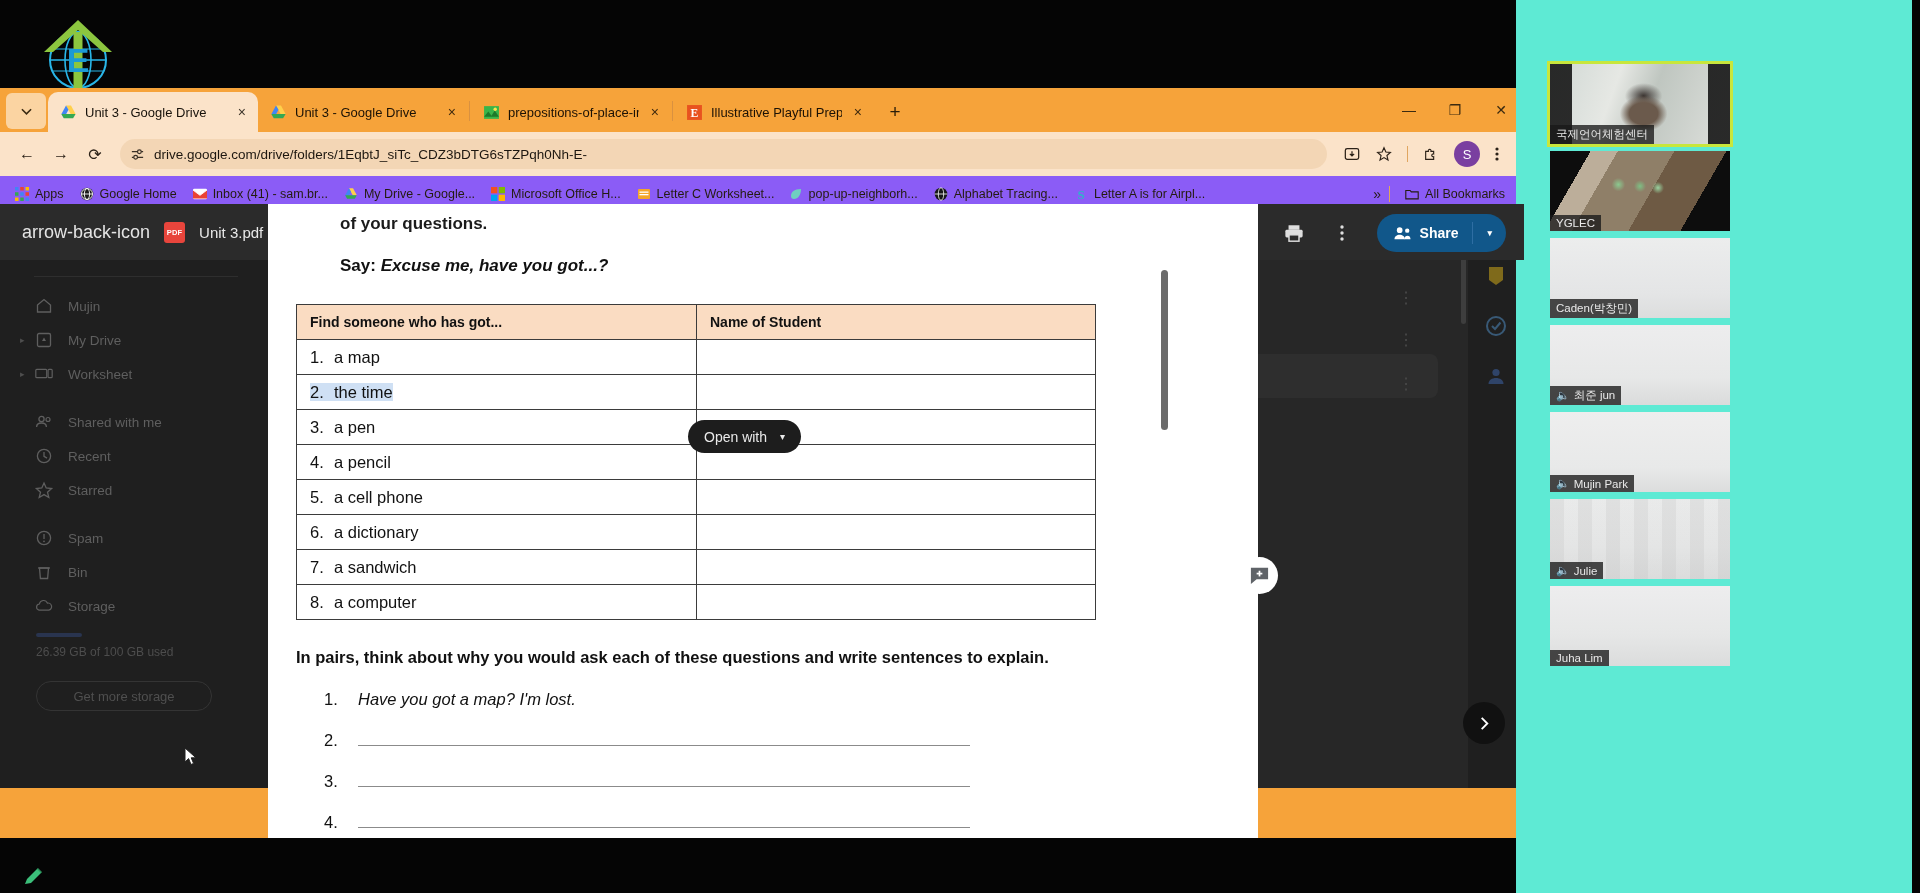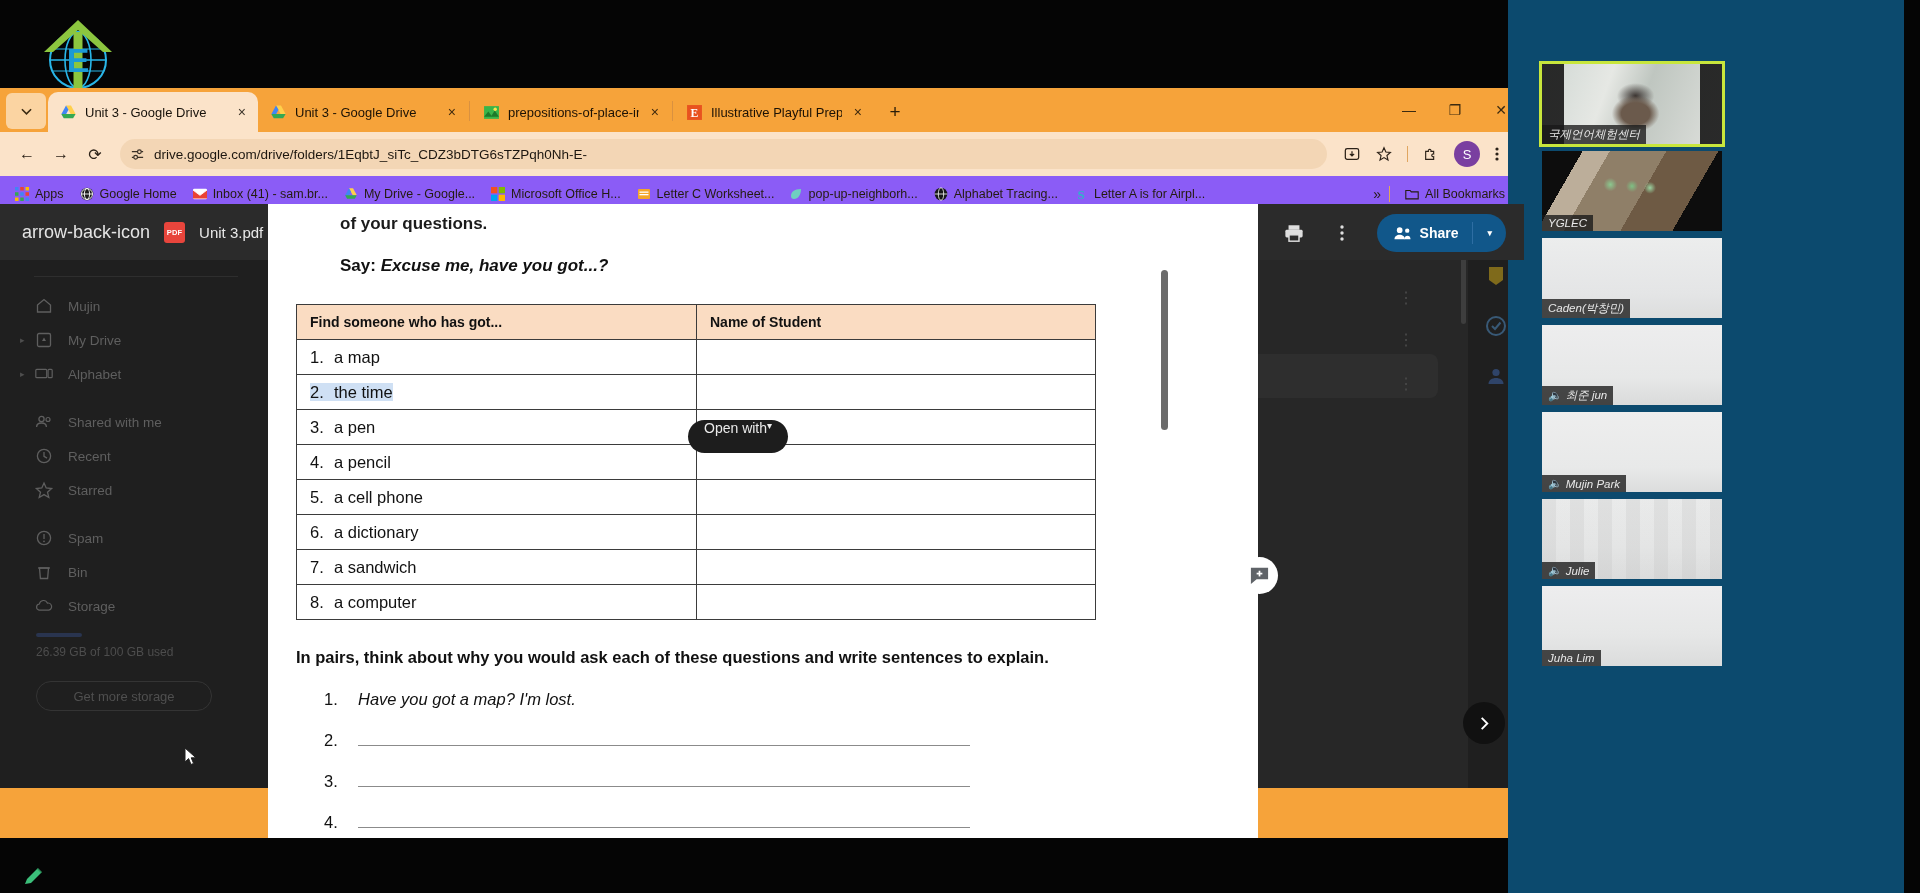--- a/index.html
+++ b/index.html
@@ -171,21 +171,21 @@
   }
   #pdf-back { font-size:18px; color:#e4e4e4; }
   #pdf-badge {
     width:21px; height:21px; border-radius:3px; background:#e8453c; color:#fff;
     font-size:7.5px; font-weight:bold; display:flex; align-items:center; justify-content:center;
     letter-spacing:.2px;
   }
   #openwith {
     position:absolute; left:688px; top:216px; height:33px; padding:0 16px;
     background:#1d1d1d; border-radius:17px; color:#eaeaea; font-size:14px;
-    display:flex; gap:0; z-index:32;
+    display:flex; align-items:center; gap:13px; z-index:32;
   }
   #pdf-actions {
     position:absolute; right:18px; top:10px; display:flex; align-items:center; gap:6px;
   }
   .pdf-act { width:42px; height:38px; display:flex; align-items:center; justify-content:center;
              color:#dedede; }
   #share-btn {
     margin-left:8px; height:38px; border-radius:19px; background:#11578a; color:#fff;
     display:flex; align-items:center; font-size:14px; font-weight:bold;
   }
@@ -224,21 +224,21 @@
                  background:#6b6b6b; border-radius:4px; z-index:30; }
 
   
   #cursor { position:absolute; left:184px; top:543px; z-index:60; }
 
   
   #pencil-icon { position:absolute; left:22px; top:866px; width:22px; height:22px; z-index:5; }
 
   
   #video-panel {
-    position:absolute; right:16px; top:0; width:396px; height:893px; background:#0c4a6e;font-style:italic;
+    position:absolute; right:8px; top:0; width:396px; height:893px; background:#5eead4;
   }
   .vtile { position:absolute; left:34px; width:180px; background:#111; overflow:hidden; }
   .vtile .vname {
     position:absolute; left:0; bottom:0; background:rgba(24,24,24,.78);
     color:#e9e9e9; font-size:11.5px; padding:2px 6px; display:flex; align-items:center; gap:4px;
     white-space:nowrap;
   }
   .vtile .muted { color:#e0302a; font-size:11px; }
   .vtile.speaking { outline:3px solid #c8e63c; outline-offset:0; }
   .blurimg { position:absolute; inset:0; }
@@ -479,21 +479,21 @@
               <path d="M8 11 L10 7.5 L12 11 Z" fill="#5f5f5f"></path>
             </svg>
           <span>My Drive</span>
         </div>
         <div class="d-item">
           <span class="caret">▸</span>
           <svg class="dico" viewBox="0 0 22 20">
               <rect x="2" y="5" width="12" height="9" rx="1" fill="none" stroke="#5f5f5f" stroke-width="1.3"></rect>
               <rect x="15.5" y="5" width="4.5" height="9" rx="1" fill="none" stroke="#5f5f5f" stroke-width="1.3"></rect>
             </svg>
-          <span>Alphabet</span>
+          <span>Worksheet</span>
         </div>
 
         <div class="d-gap"></div>
 
         <div class="d-item">
           <svg class="dico" viewBox="0 0 20 20">
               <circle cx="7.5" cy="7" r="2.6" fill="none" stroke="#5f5f5f" stroke-width="1.3"></circle>
               <circle cx="14" cy="7.5" r="2" fill="none" stroke="#5f5f5f" stroke-width="1.2"></circle>
               <path d="M2.6 15 c0-2.6 2.2-4 4.9-4 s4.9 1.4 4.9 4" fill="none" stroke="#5f5f5f" stroke-width="1.3"></path>
             </svg>

